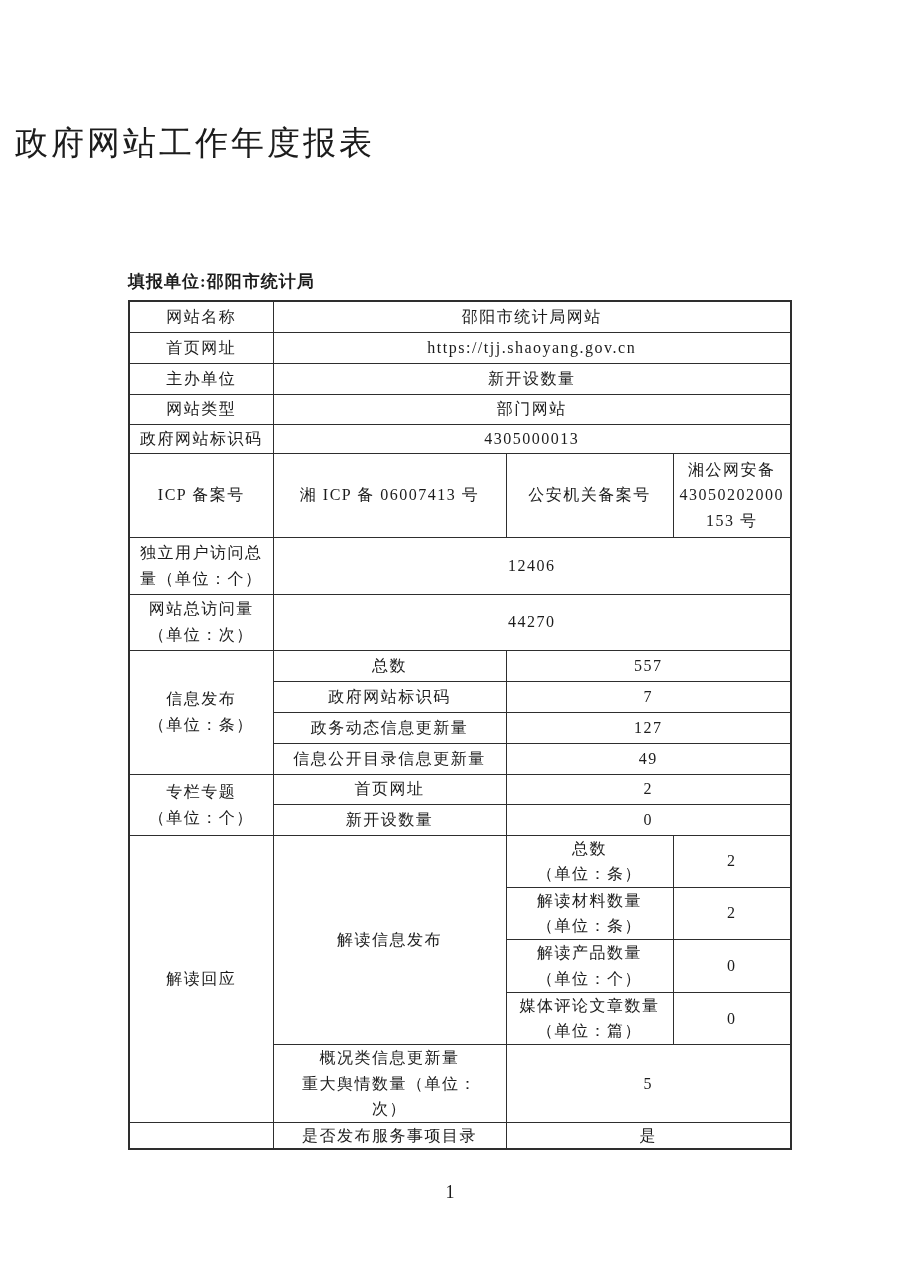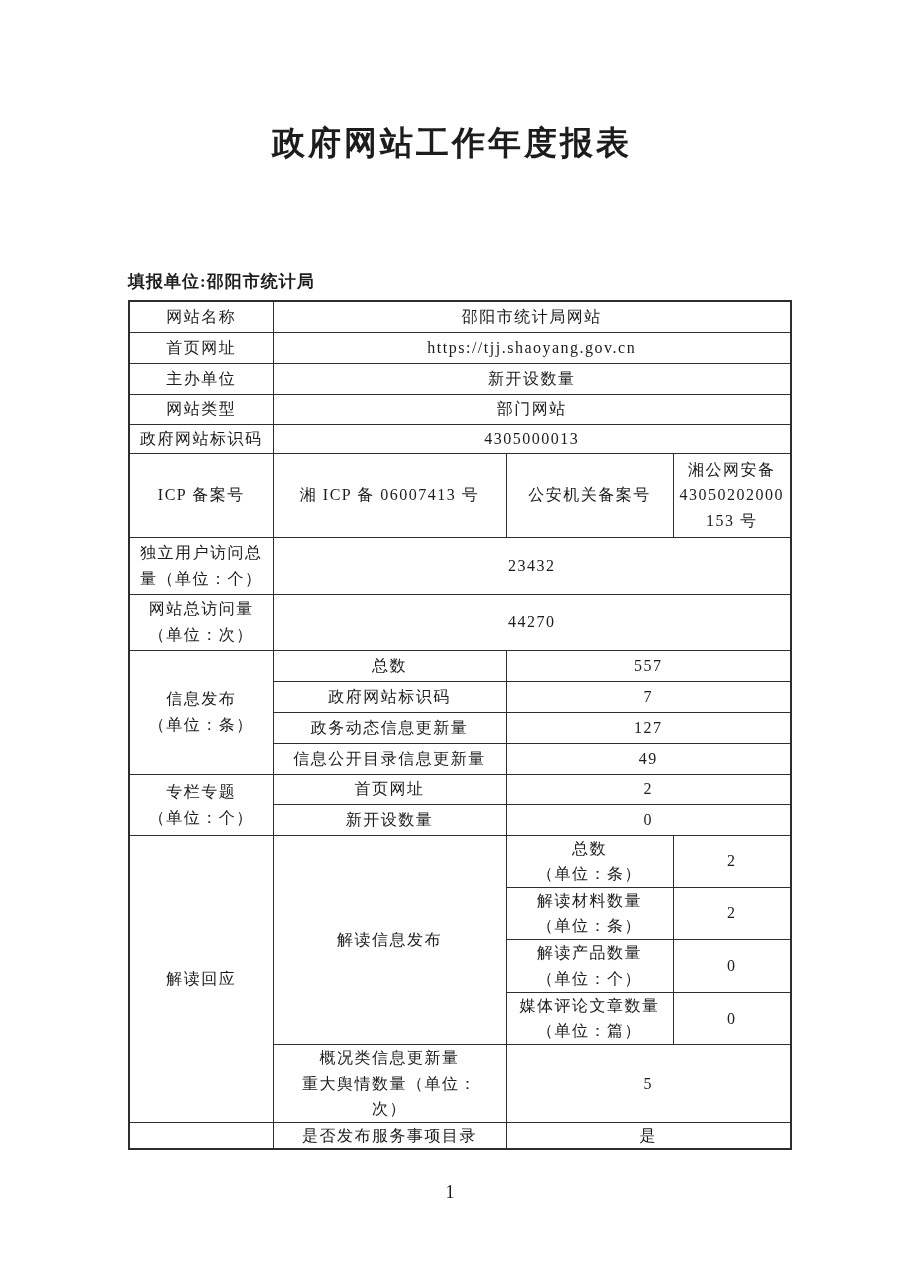--- a/index.html
+++ b/index.html
@@ -7,24 +7,23 @@
     position: relative;
     width: 900px;
     height: 1272px;
     background: #ffffff;
     font-family: "Liberation Serif", "DejaVu Serif", serif;
     color: #1c1c1c;
     overflow: hidden;
   }
   .title {
     position: absolute;
-    top: 121px; left: 4px; right: 0;
-    text-align: center;
+    top: 121px; left: 15px; right: 0;
     font-family: "Liberation Sans", "DejaVu Sans", sans-serif;
-    font-weight: bold;
+    font-weight: normal;
     font-size: 33px;
     letter-spacing: 3px;
   }
   .subtitle {
     position: absolute;
     top: 189px; left: 0; right: 0;
     text-align: center;
     font-size: 19px;
     letter-spacing: 1px;
   }
@@ -102,21 +101,21 @@
         <td>ICP 备案号</td>
         <td>湘 ICP 备 06007413 号</td>
         <td>公安机关备案号</td>
         <td>湘公网安备
 43050202000
 153 号</td>
       </tr>
       <tr style="height:57px">
         <td>独立用户访问总
 量（单位：个）</td>
-        <td colspan="3">23432</td>
+        <td colspan="3">12406</td>
       </tr>
       <tr style="height:56px">
         <td>网站总访问量
 （单位：次）</td>
         <td colspan="3">44270</td>
       </tr>
 
       <tr style="height:31px">
         <td rowspan="4">信息发布
 （单位：条）</td>

